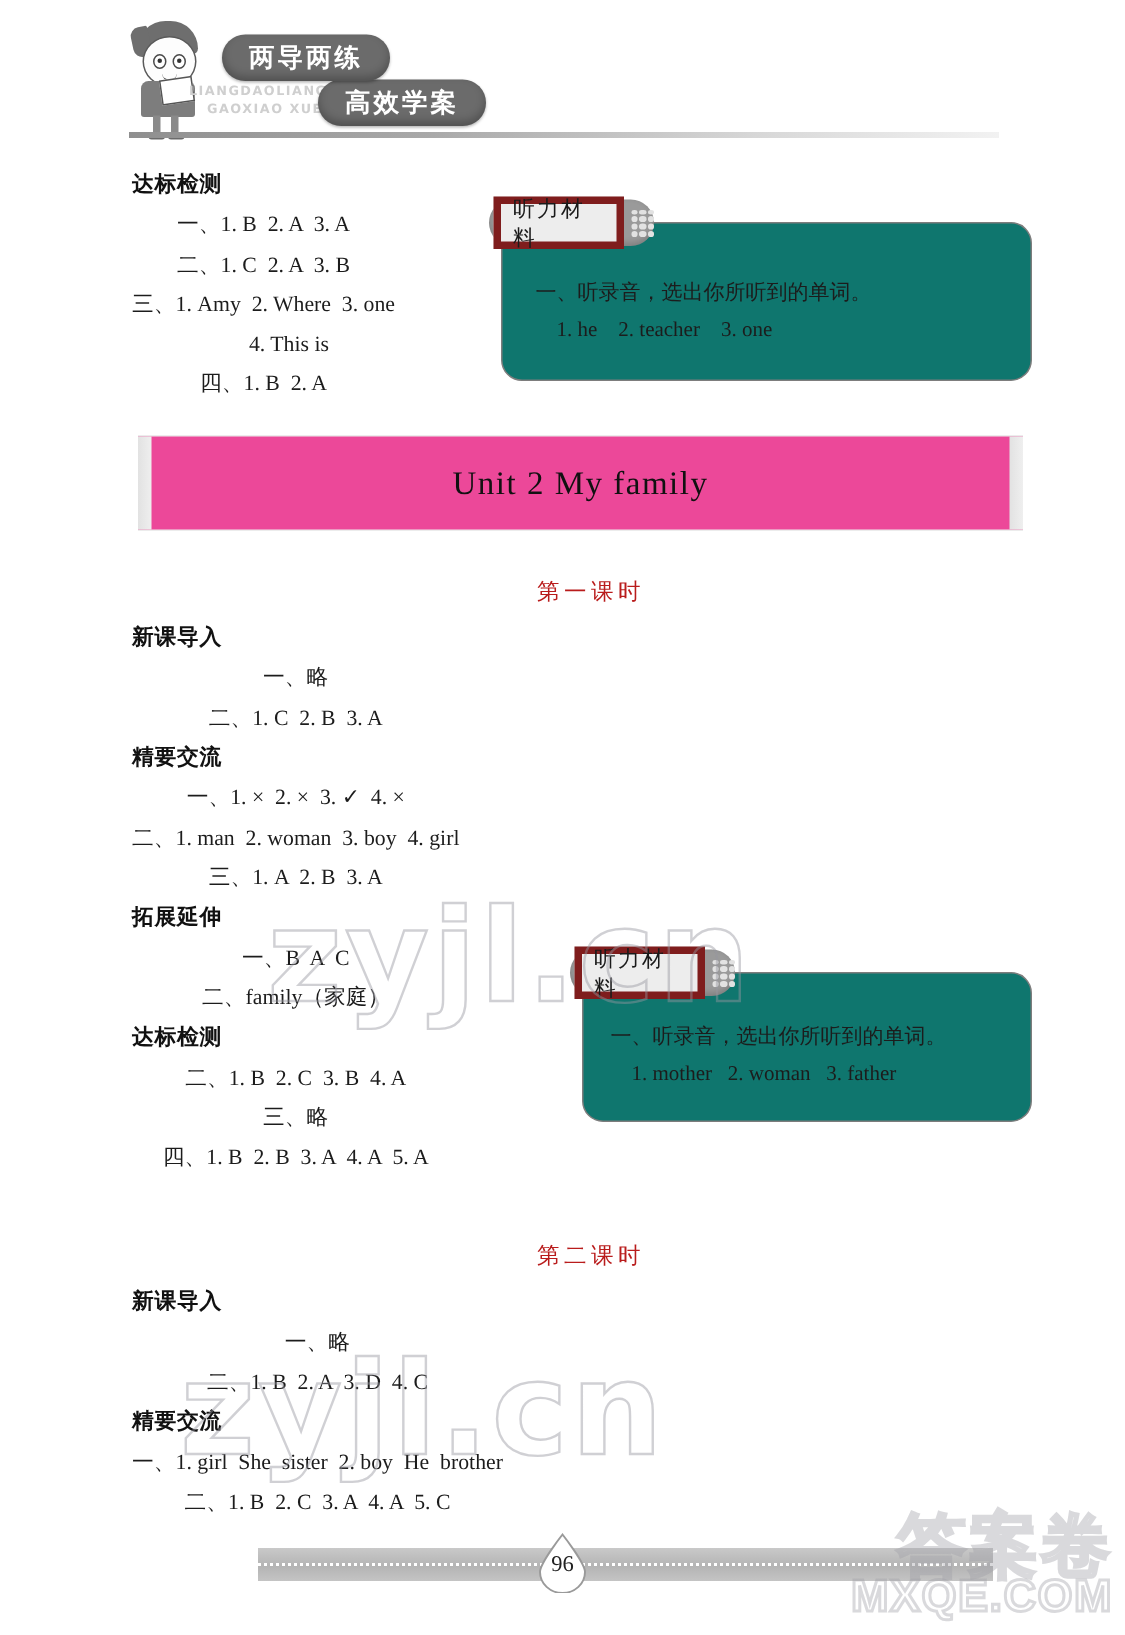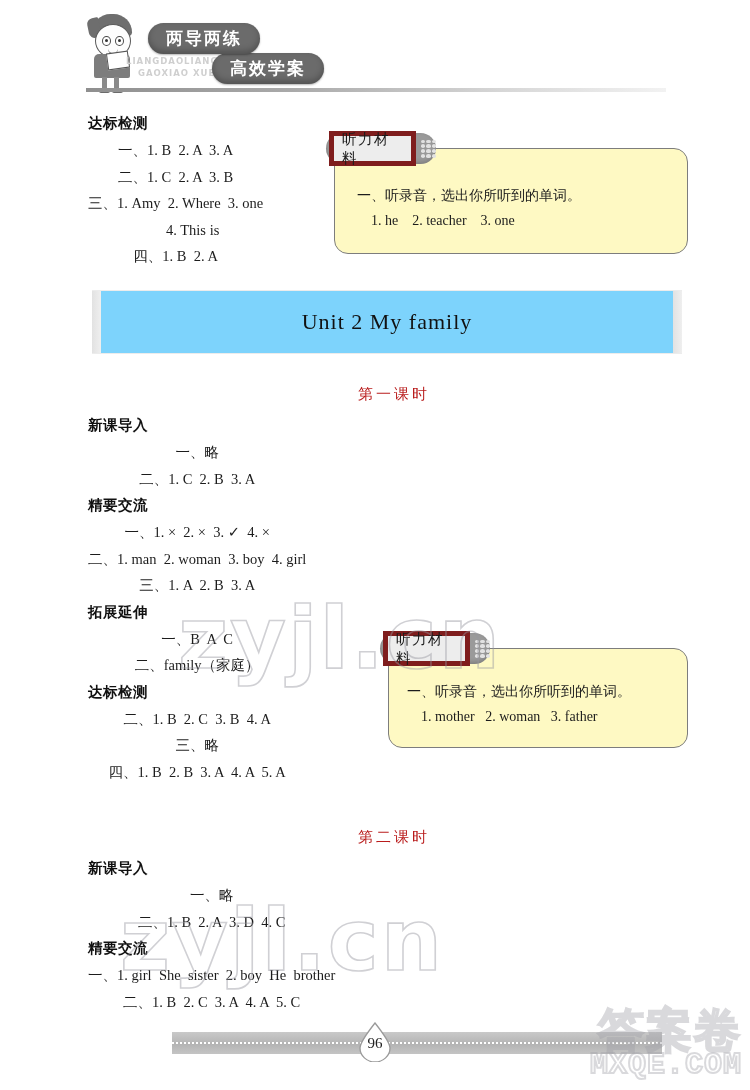--- a/index.html
+++ b/index.html
@@ -127,21 +127,21 @@
     color: #111;
     letter-spacing: .5px;
   }
   .indent { padding-left: 34px; }
 
   
   .listen-box {
     position: absolute;
     border: 1.4px solid #7d7d7d;
     border-radius: 14px;
-    background: #fef9c3;
+    background: #0f766e;
   }
   .listen-tab {
     position: absolute;
     height: 31px;
     background: #9a9a9a;
     border-radius: 16px;
     display: flex;
     align-items: center;
     box-shadow: inset 0 -2px 4px rgba(0,0,0,.18);
   }
@@ -171,21 +171,21 @@
     position: absolute;
     font-size: 14px;
     line-height: 25px;
     white-space: pre;
     color: #1c1c1c;
   }
 
   
   .unit-banner {
     position: absolute;
-    background: #7dd3fc;
+    background: #ec4899;
     border-top: 1px solid #ececec;
     border-bottom: 1px solid #ececec;
     display: flex; align-items: center; justify-content: center;
   }
   .unit-banner .bar {
     position: absolute; top: 0; width: 9px; height: 100%;
     background: linear-gradient(to right, #e2e2e2, #efefef);
   }
   .unit-banner .bar.l { left: 0; }
   .unit-banner .bar.r { right: 0; }
@@ -256,21 +256,21 @@
     position: absolute; right: 6px; top: 0;
     font-family: "DejaVu Sans", "Liberation Sans", sans-serif;
     font-weight: bold;
     font-size: 46px;
     letter-spacing: 2px;
     color: transparent;
     -webkit-text-stroke: 2px rgba(160,160,168,0.40);
   }
   .wm-corner .en {
     position: absolute; right: 6px; top: 48px;
-    font-family: Liberation Mono, monospace;
+    font-family: Liberation Sans, sans-serif;
     font-weight: bold;
     font-size: 30px;
     letter-spacing: 1px;
     color: transparent;
     -webkit-text-stroke: 2px rgba(160,160,168,0.40);
   }
 </style>
 </head>
 <body>
 

